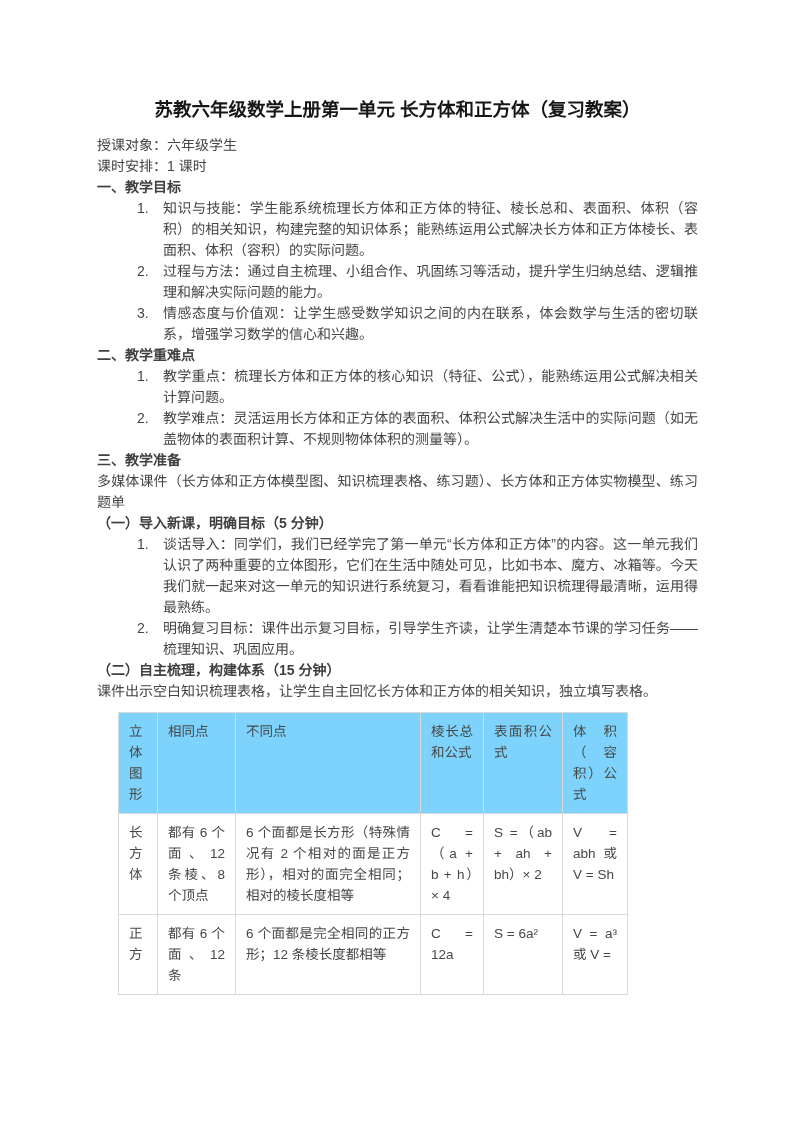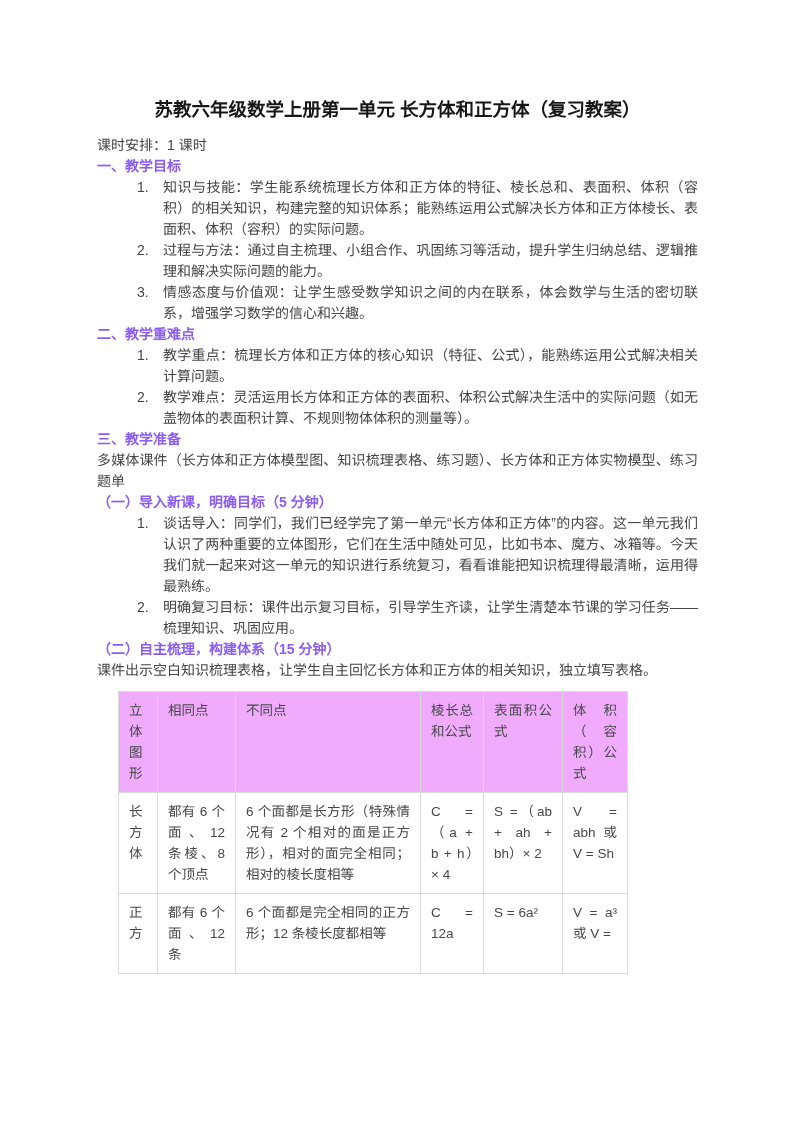--- a/index.html
+++ b/index.html
@@ -23,21 +23,21 @@
     font-weight: 700;
     text-align: center;
     color: #161616;
   }
   p.meta { margin: 0; }
   h2.sec {
     margin: 0;
     font-size: 14px;
     line-height: 21px;
     font-weight: 700;
-    color: #8b5cf6;
+    color: #404040;
   }
   p.para { margin: 0; text-align: justify; }
   .li { display: flex; margin: 0; }
   .li .num { flex: 0 0 26px; margin-left: 40px; }
   .li .litext { flex: 1 1 auto; text-align: justify; }
   table.ktable {
     border-collapse: collapse;
     table-layout: fixed;
     width: 509px;
     margin: 10px 0 0 21px;
@@ -47,35 +47,36 @@
   }
   table.ktable th, table.ktable td {
     border: 1px solid #d9d9d9;
     padding: 8px 10px;
     vertical-align: top;
     text-align: justify;
     font-weight: 400;
     overflow: hidden;
     word-break: break-word;
   }
-  table.ktable thead th { background: #f0abfc; }
+  table.ktable thead th { background: #7dd3fc; }
   col.c1 { width: 39px; }
   col.c2 { width: 78px; }
   col.c3 { width: 185px; }
   col.c4 { width: 63px; }
   col.c5 { width: 79px; }
   col.c6 { width: 65px; }
 </style>
 </head>
 <body>
 
 <div class="page">
 
   <h1 class="title">苏教六年级数学上册第一单元 长方体和正方体（复习教案）</h1>
 
+  <p class="meta">授课对象：六年级学生</p>
   <p class="meta">课时安排：1 课时</p>
 
   <h2 class="sec">一、教学目标</h2>
   <div class="li">
     <span class="num">1.</span>
     <span class="litext">知识与技能：学生能系统梳理长方体和正方体的特征、棱长总和、表面积、体积（容积）的相关知识，构建完整的知识体系；能熟练运用公式解决长方体和正方体棱长、表面积、体积（容积）的实际问题。</span>
   </div>
   <div class="li">
     <span class="num">2.</span>
     <span class="litext">过程与方法：通过自主梳理、小组合作、巩固练习等活动，提升学生归纳总结、逻辑推理和解决实际问题的能力。</span>

